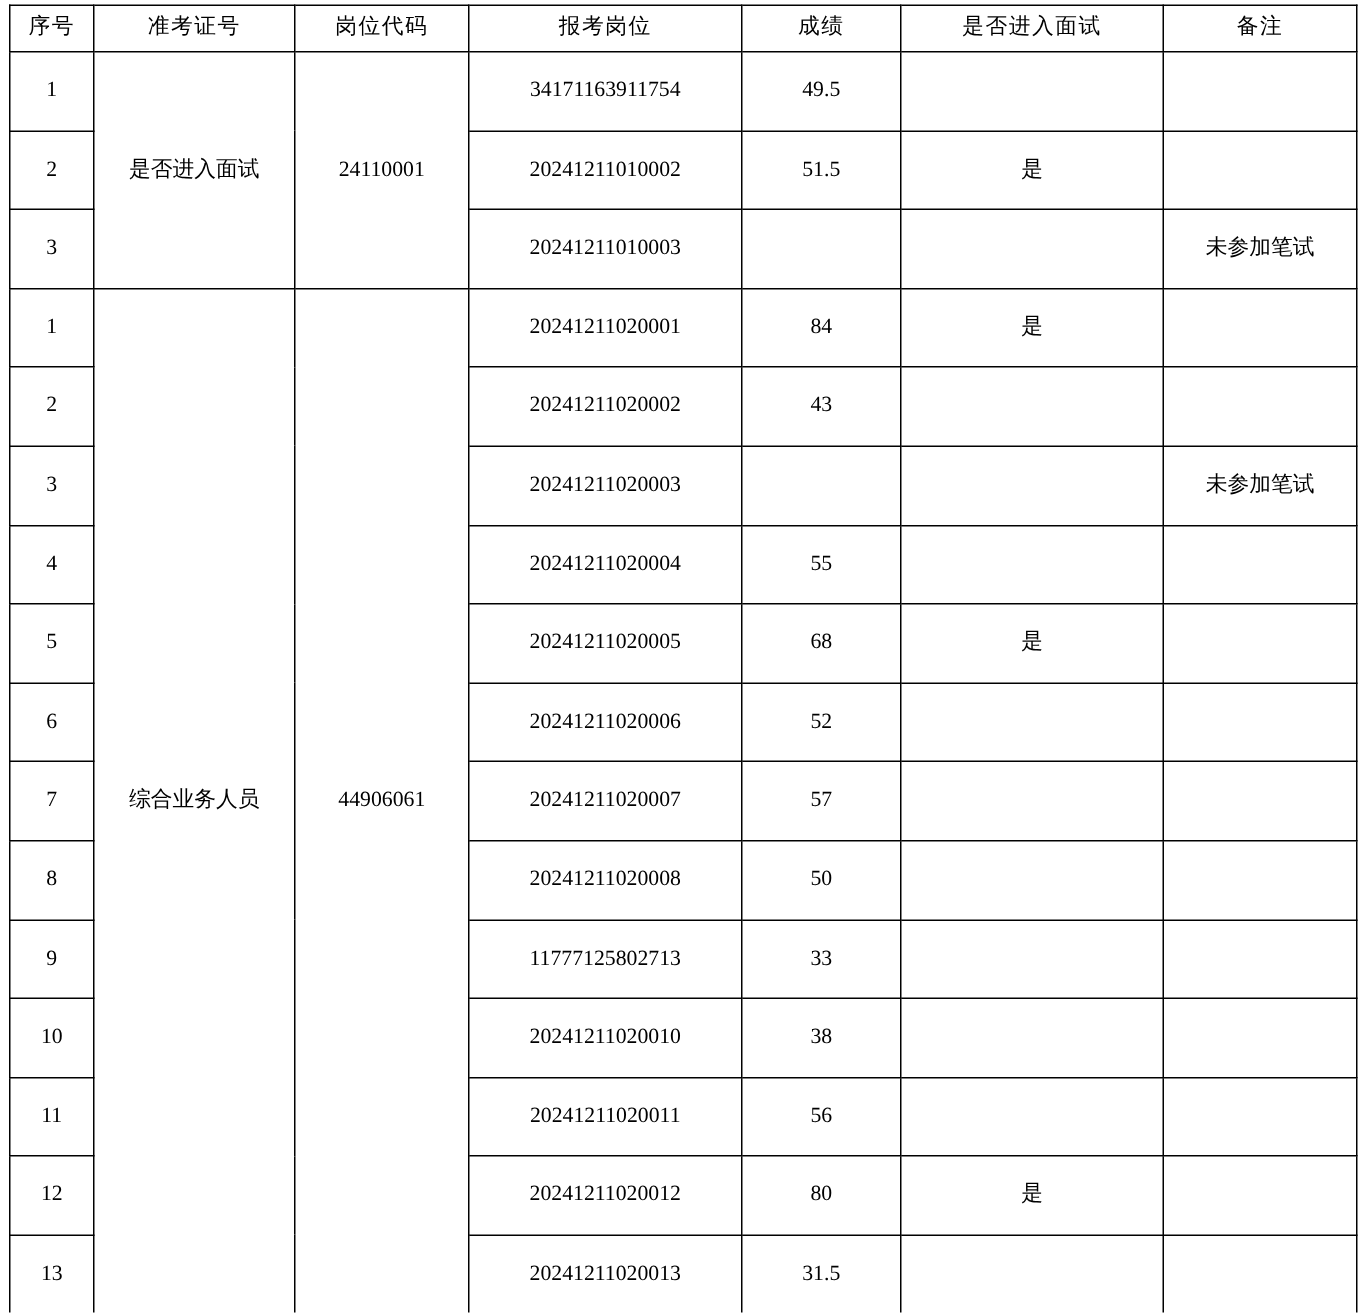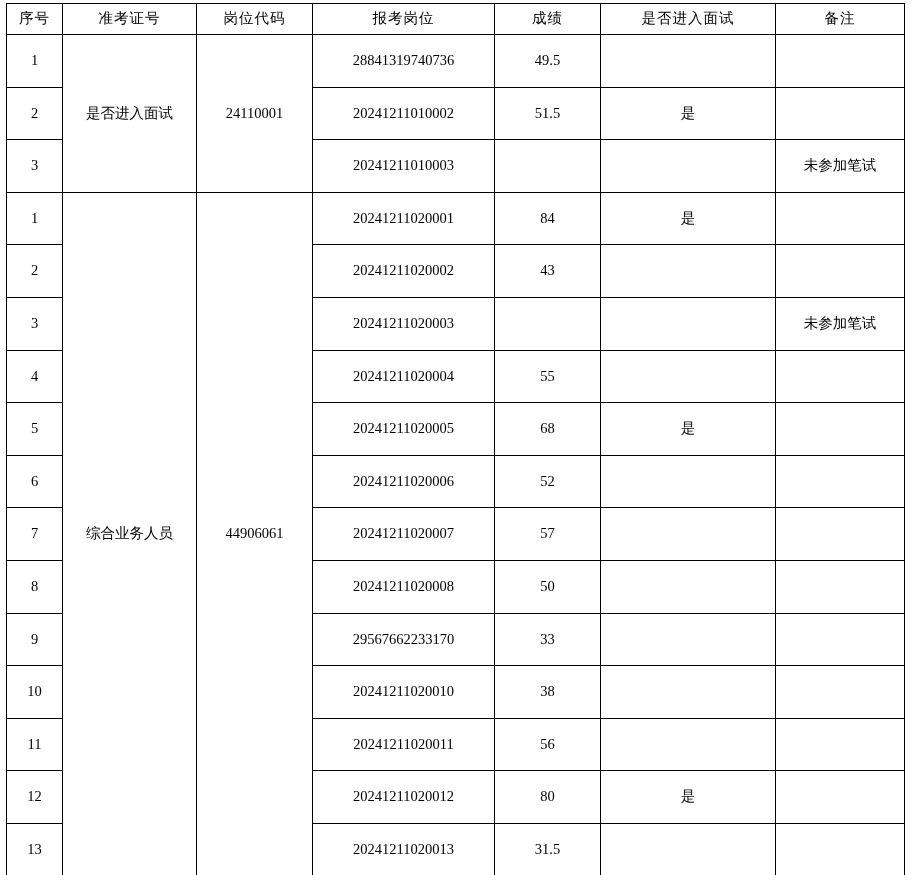--- a/index.html
+++ b/index.html
@@ -79,21 +79,21 @@
         <th>是否进入面试</th>
         <th>备注</th>
       </tr>
     </thead>
     <tbody>
 
       <tr>
         <td class="num">1</td>
         <td class="merged" rowspan="3">是否进入面试</td>
         <td class="merged" rowspan="3">24110001</td>
-        <td>28841319740736</td>
+        <td>34171163911754</td>
         <td>49.5</td>
         <td></td>
         <td></td>
       </tr>
       <tr>
         <td class="num">2</td>
         <td>20241211010002</td>
         <td>51.5</td>
         <td>是</td>
         <td></td>
@@ -159,21 +159,21 @@
       </tr>
       <tr>
         <td class="num">8</td>
         <td>20241211020008</td>
         <td>50</td>
         <td></td>
         <td></td>
       </tr>
       <tr>
         <td class="num">9</td>
-        <td>29567662233170</td>
+        <td>11777125802713</td>
         <td>33</td>
         <td></td>
         <td></td>
       </tr>
       <tr>
         <td class="num">10</td>
         <td>20241211020010</td>
         <td>38</td>
         <td></td>
         <td></td>

